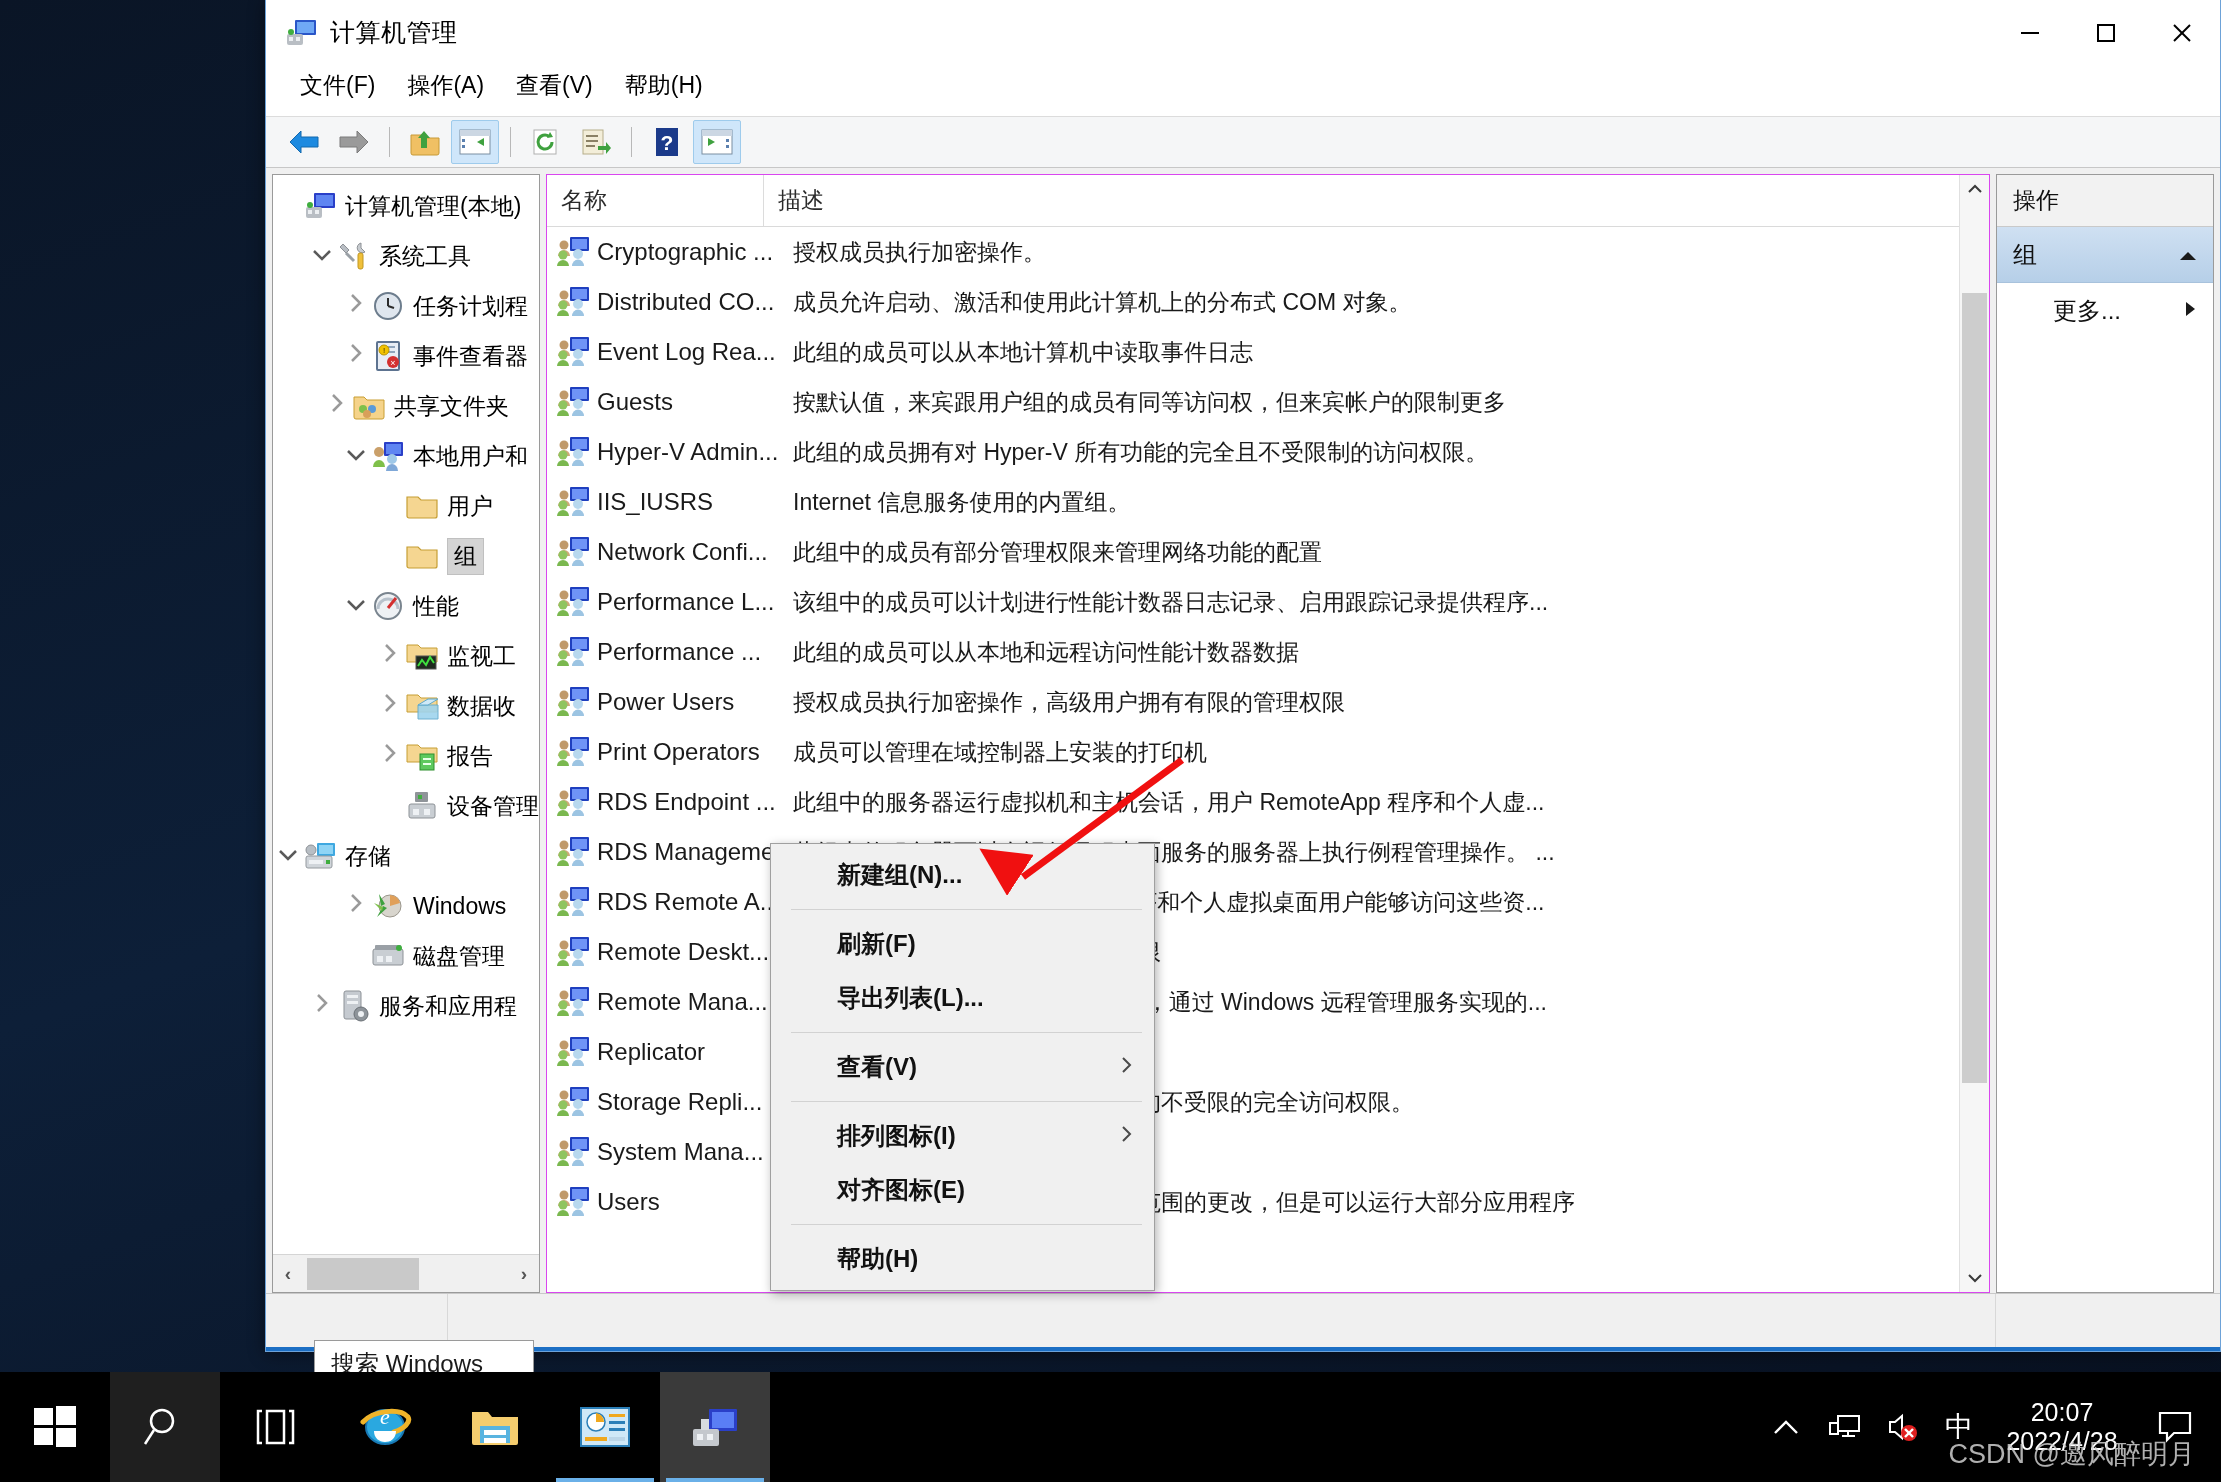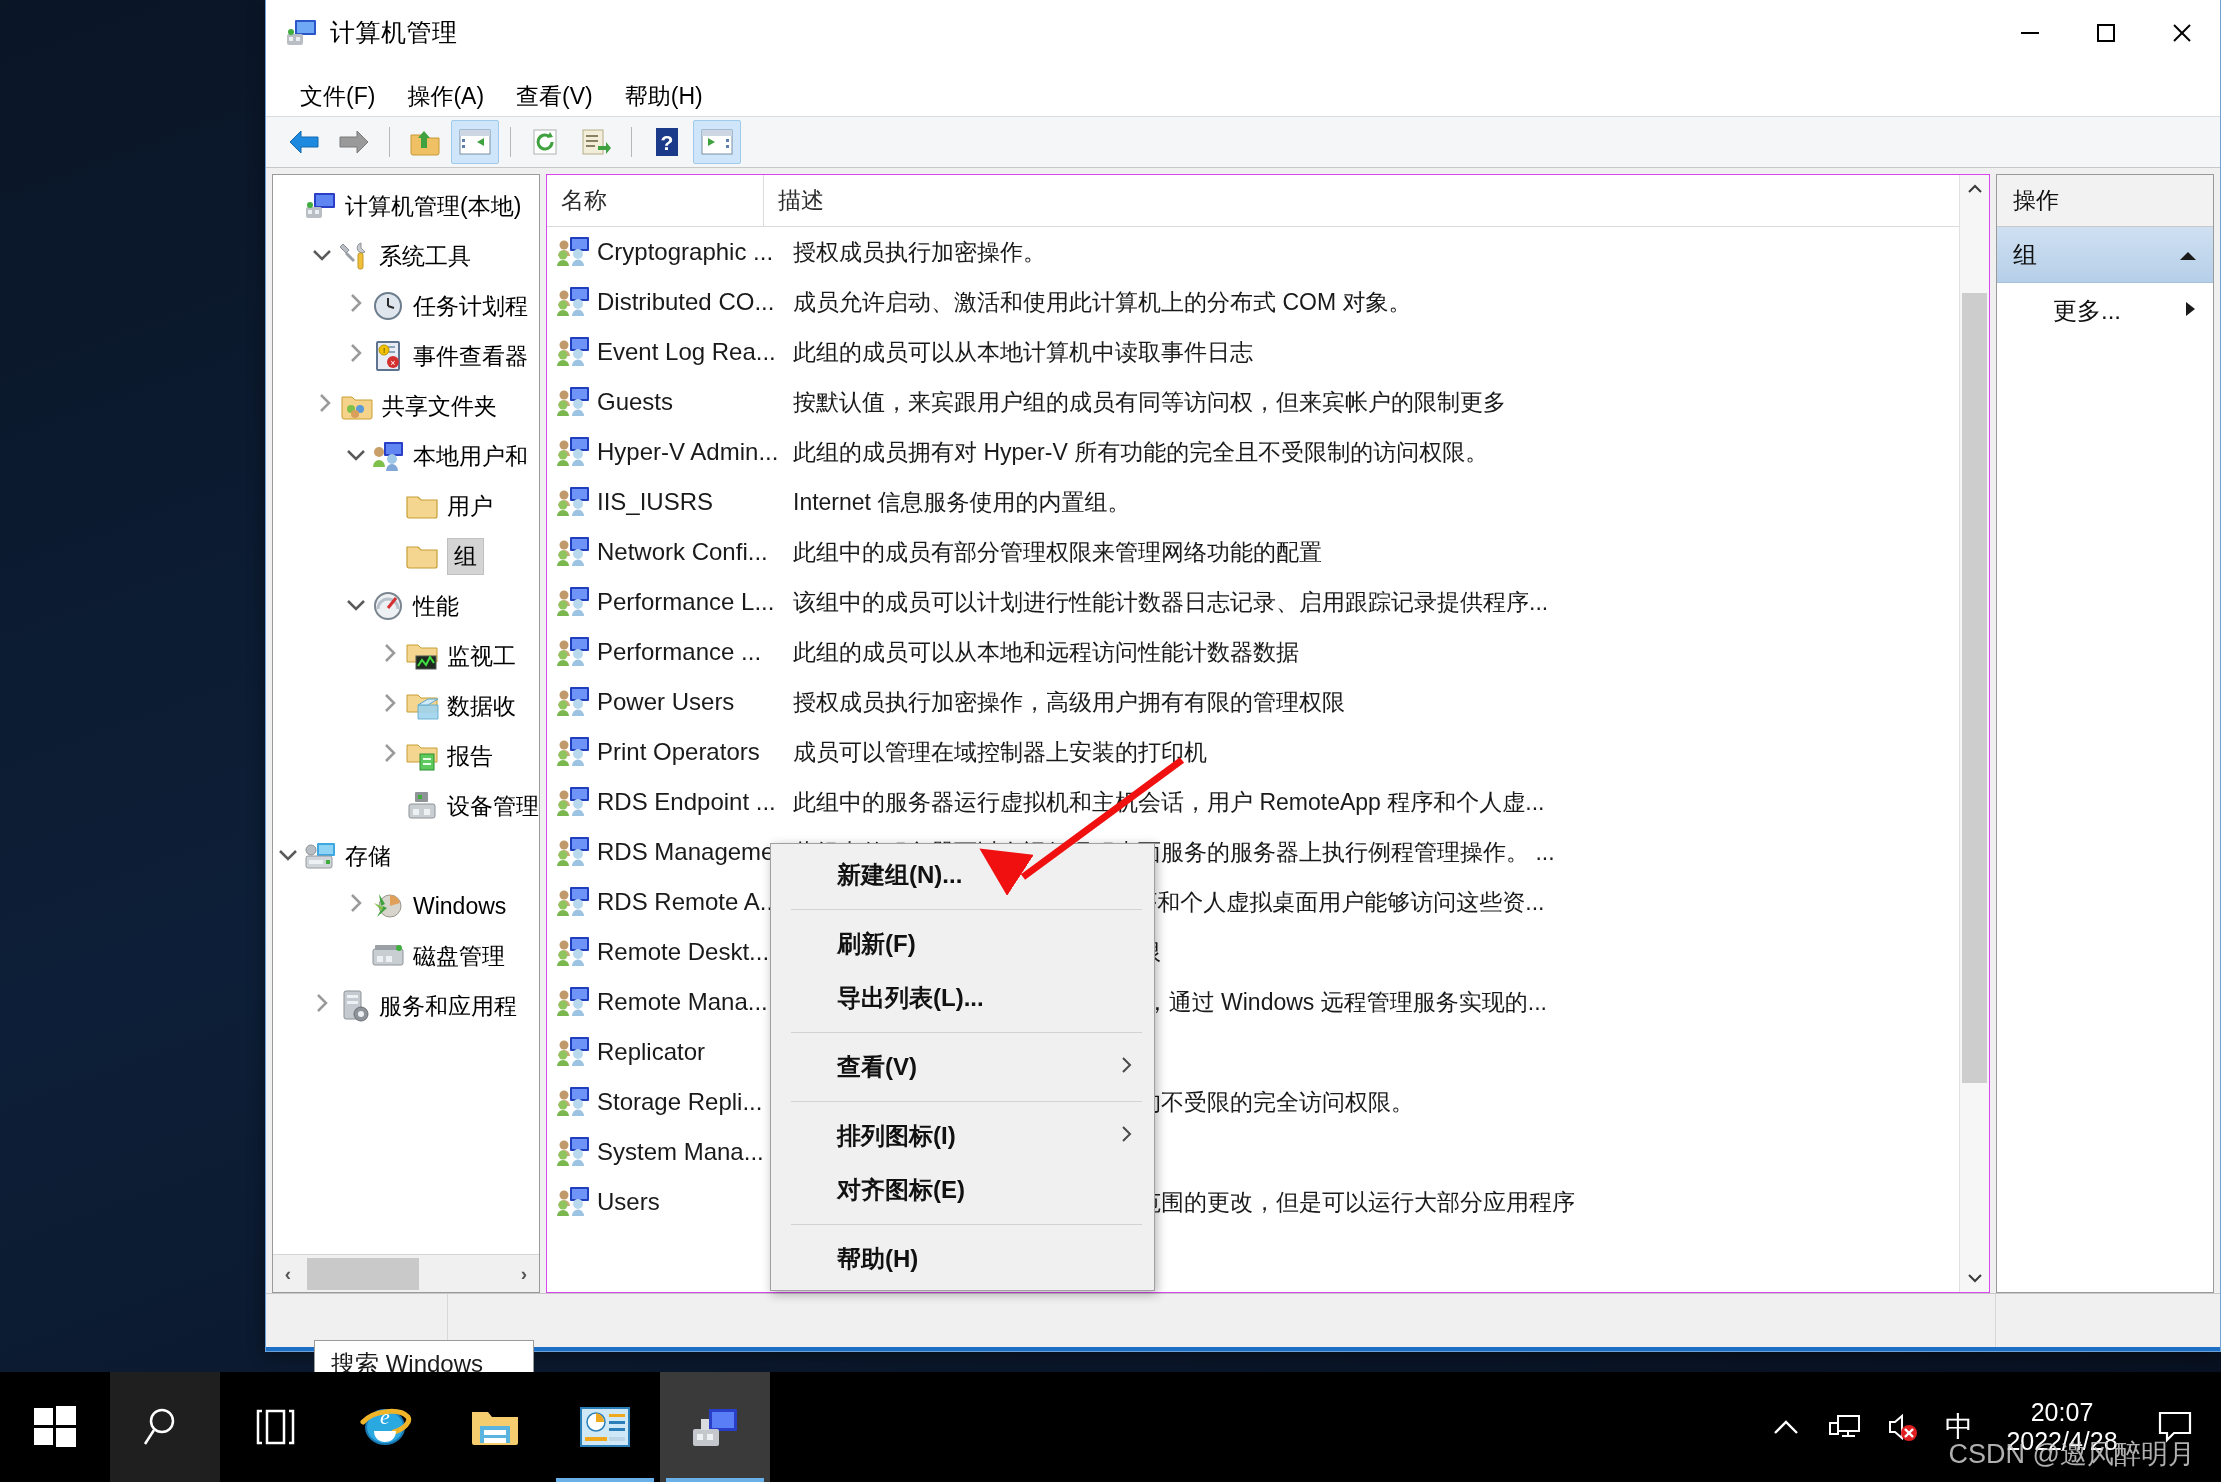--- a/index.html
+++ b/index.html
@@ -38,21 +38,21 @@
   .titlebar .ticon { margin-left:18px; width:34px; height:34px; position:relative; }
   .titlebar .ttext {
     margin-left:12px; font-size:25px; color:#000; letter-spacing:.5px;
   }
   .wincontrols { position:absolute; right:0; top:0; height:66px; display:flex; }
   .wbtn { width:76px; height:66px; display:flex; align-items:center; justify-content:center; }
   .wbtn svg { display:block; }
 
   
   .menubar {
-    height: 50px; min-height:50px; background:#fff; display:flex; align-items:flex-end;
+    height: 50px; min-height:50px; background:#fff; display:flex; align-items:flex-start;
     padding-left:18px; gap:0px;
   }
   .menuitem {
     font-size:23px; color:#000; padding:4px 16px; cursor:default;
   }
 
   
   .toolbar {
     height: 52px; min-height:52px; background:#f5f6f7;
     border-top:1px solid #dcdcdc; border-bottom:1px solid #c7c7c7;
@@ -325,21 +325,21 @@
                 <rect x="6" y="3" width="22" height="28" rx="1" fill="#e8edf5" stroke="#5d7390" stroke-width="2"></rect>
                 <rect x="10" y="7" width="14" height="2" fill="#8fa4bc"></rect>
                 <rect x="10" y="12" width="14" height="2" fill="#8fa4bc"></rect>
                 <circle cx="13" cy="11" r="5" fill="#f2c200" stroke="#b89400"></circle>
                 <text x="13" y="14" font-size="8" text-anchor="middle" fill="#3a2f00">!</text>
                 <circle cx="22" cy="23" r="6" fill="#d43030"></circle>
                 <text x="22" y="27" font-size="9" text-anchor="middle" fill="#fff">×</text>
               </svg></span>
             <span class="lbl">事件查看器</span>
           </div>
-          <div class="tnode" style="padding-left: 37px;">
+          <div class="tnode" style="padding-left: 49px;">
             <span class="exp"><svg width="16" height="22">
                 <path d="M4 3 L12 11 L4 19" fill="none" stroke="#9a9a9a" stroke-width="2.5"></path>
               </svg></span>
             <span class="tic"><svg width="34" height="34" viewBox="0 0 34 34">
                 <path d="M2 8 h10 l3 3 h17 v17 a2 2 0 0 1 -2 2 H4 a2 2 0 0 1 -2 -2 Z" fill="#f5d38a" stroke="#c99e33"></path>
                 <circle cx="11" cy="20" r="4" fill="#7fc04a"></circle>
                 <circle cx="20" cy="20" r="4" fill="#5a9ad8"></circle>
                 <circle cx="15" cy="25" r="4" fill="#d8a05a"></circle>
               </svg></span>
             <span class="lbl">共享文件夹</span>

